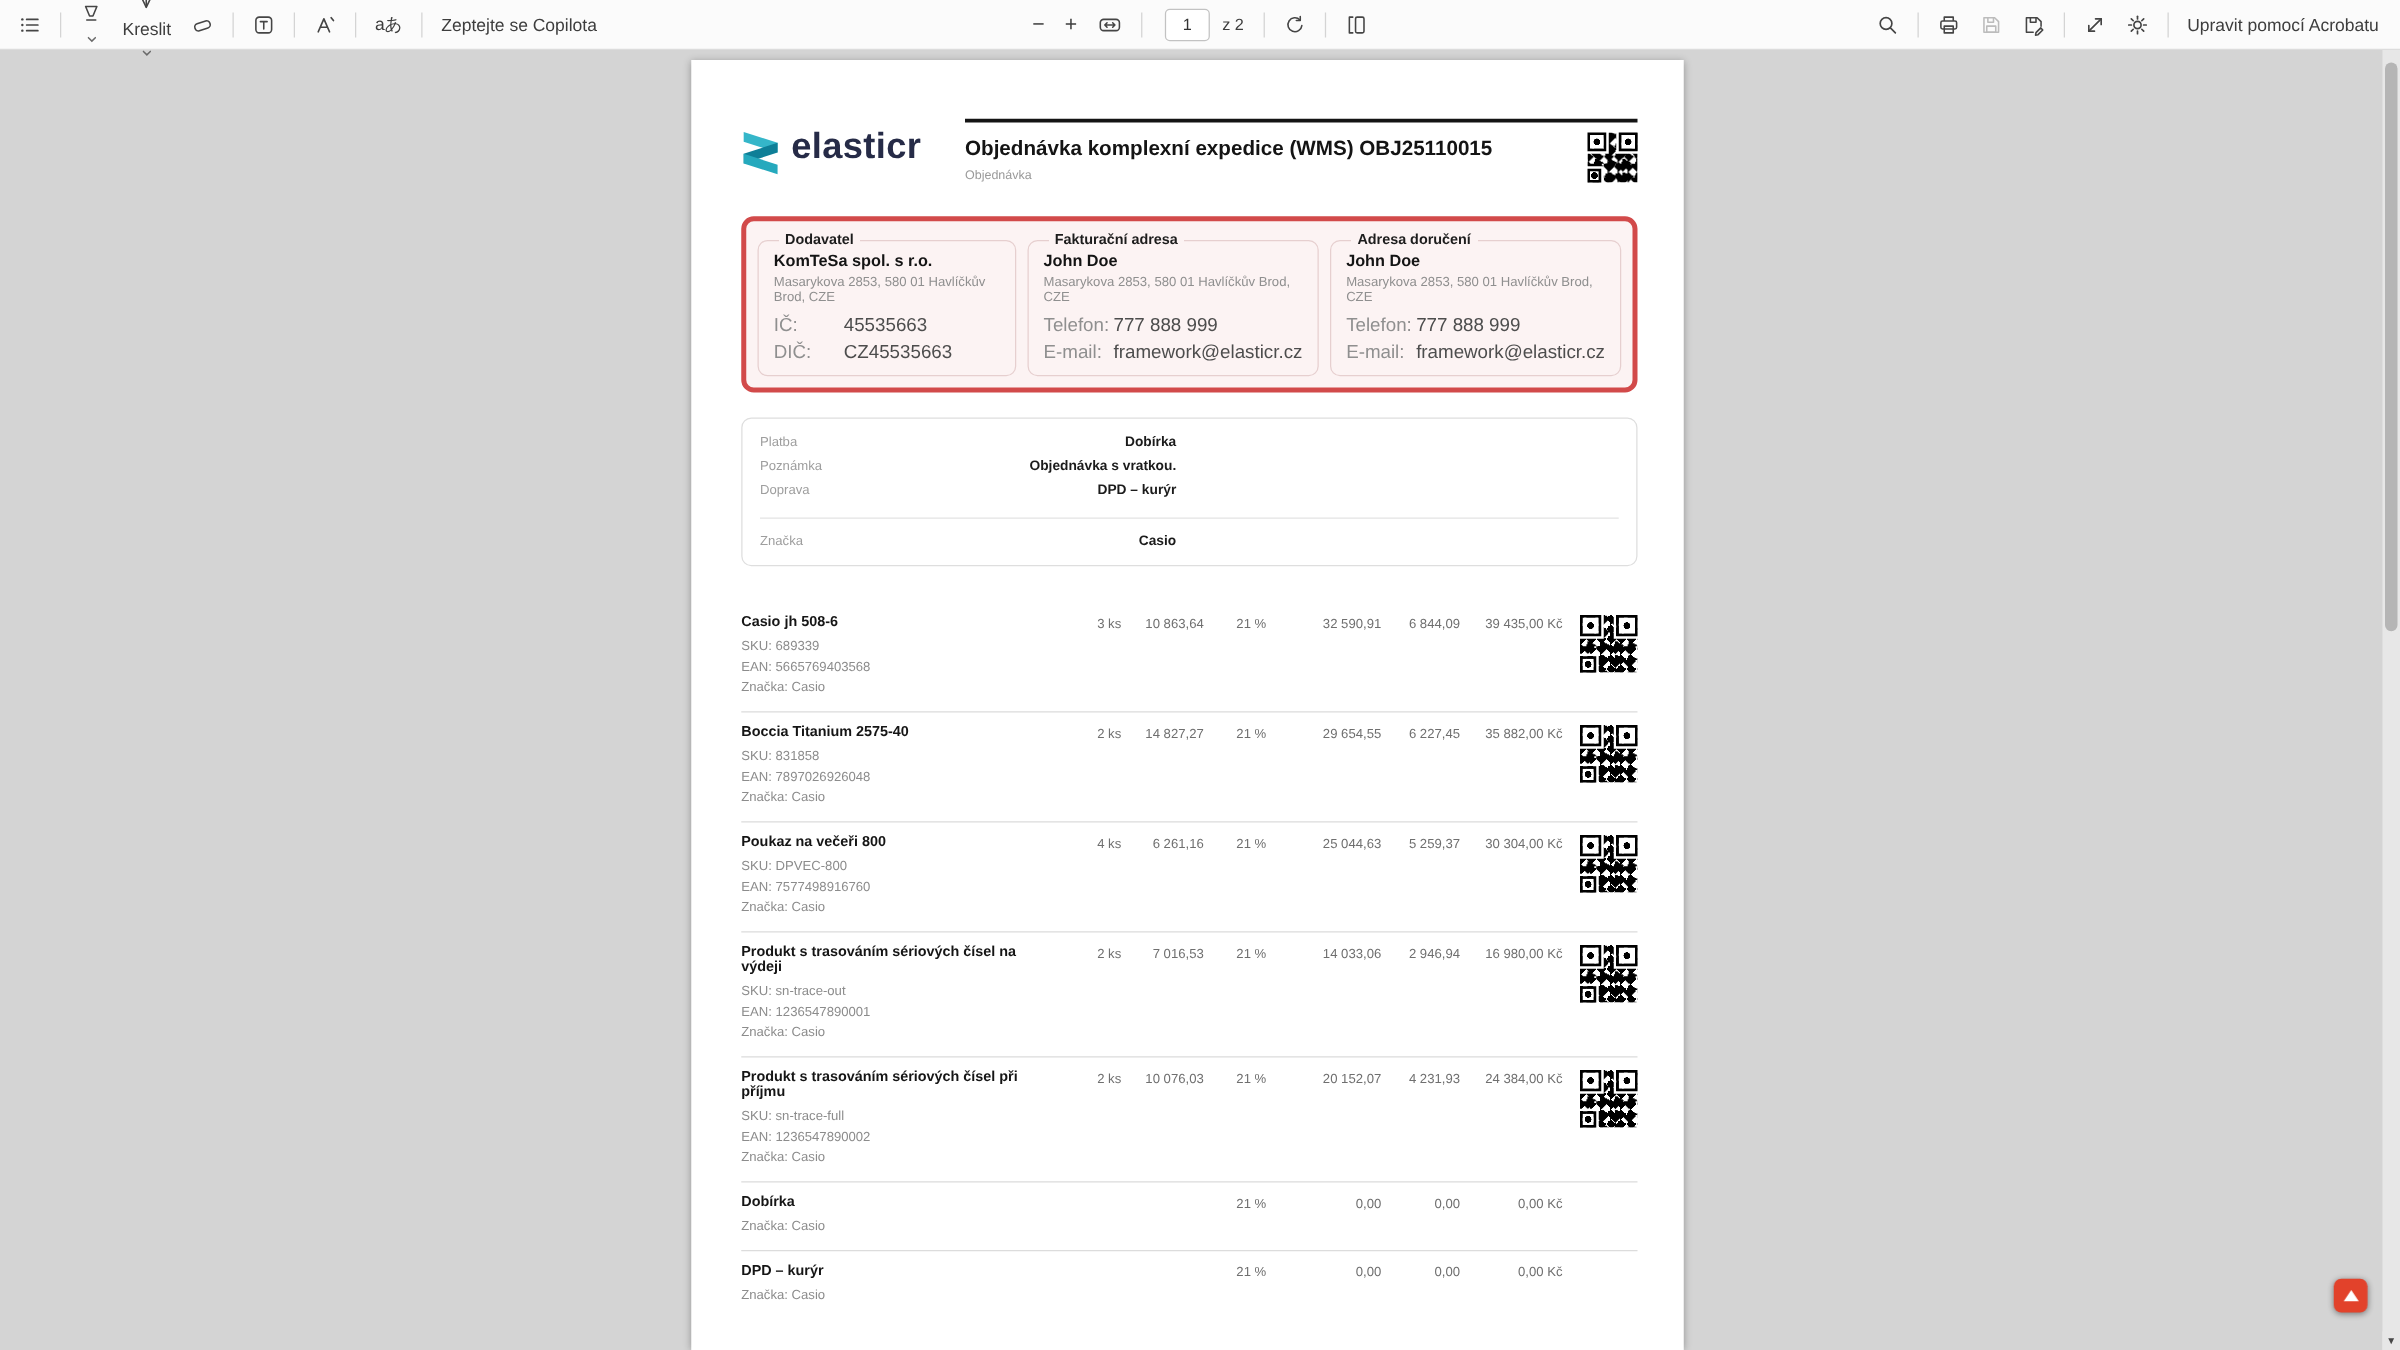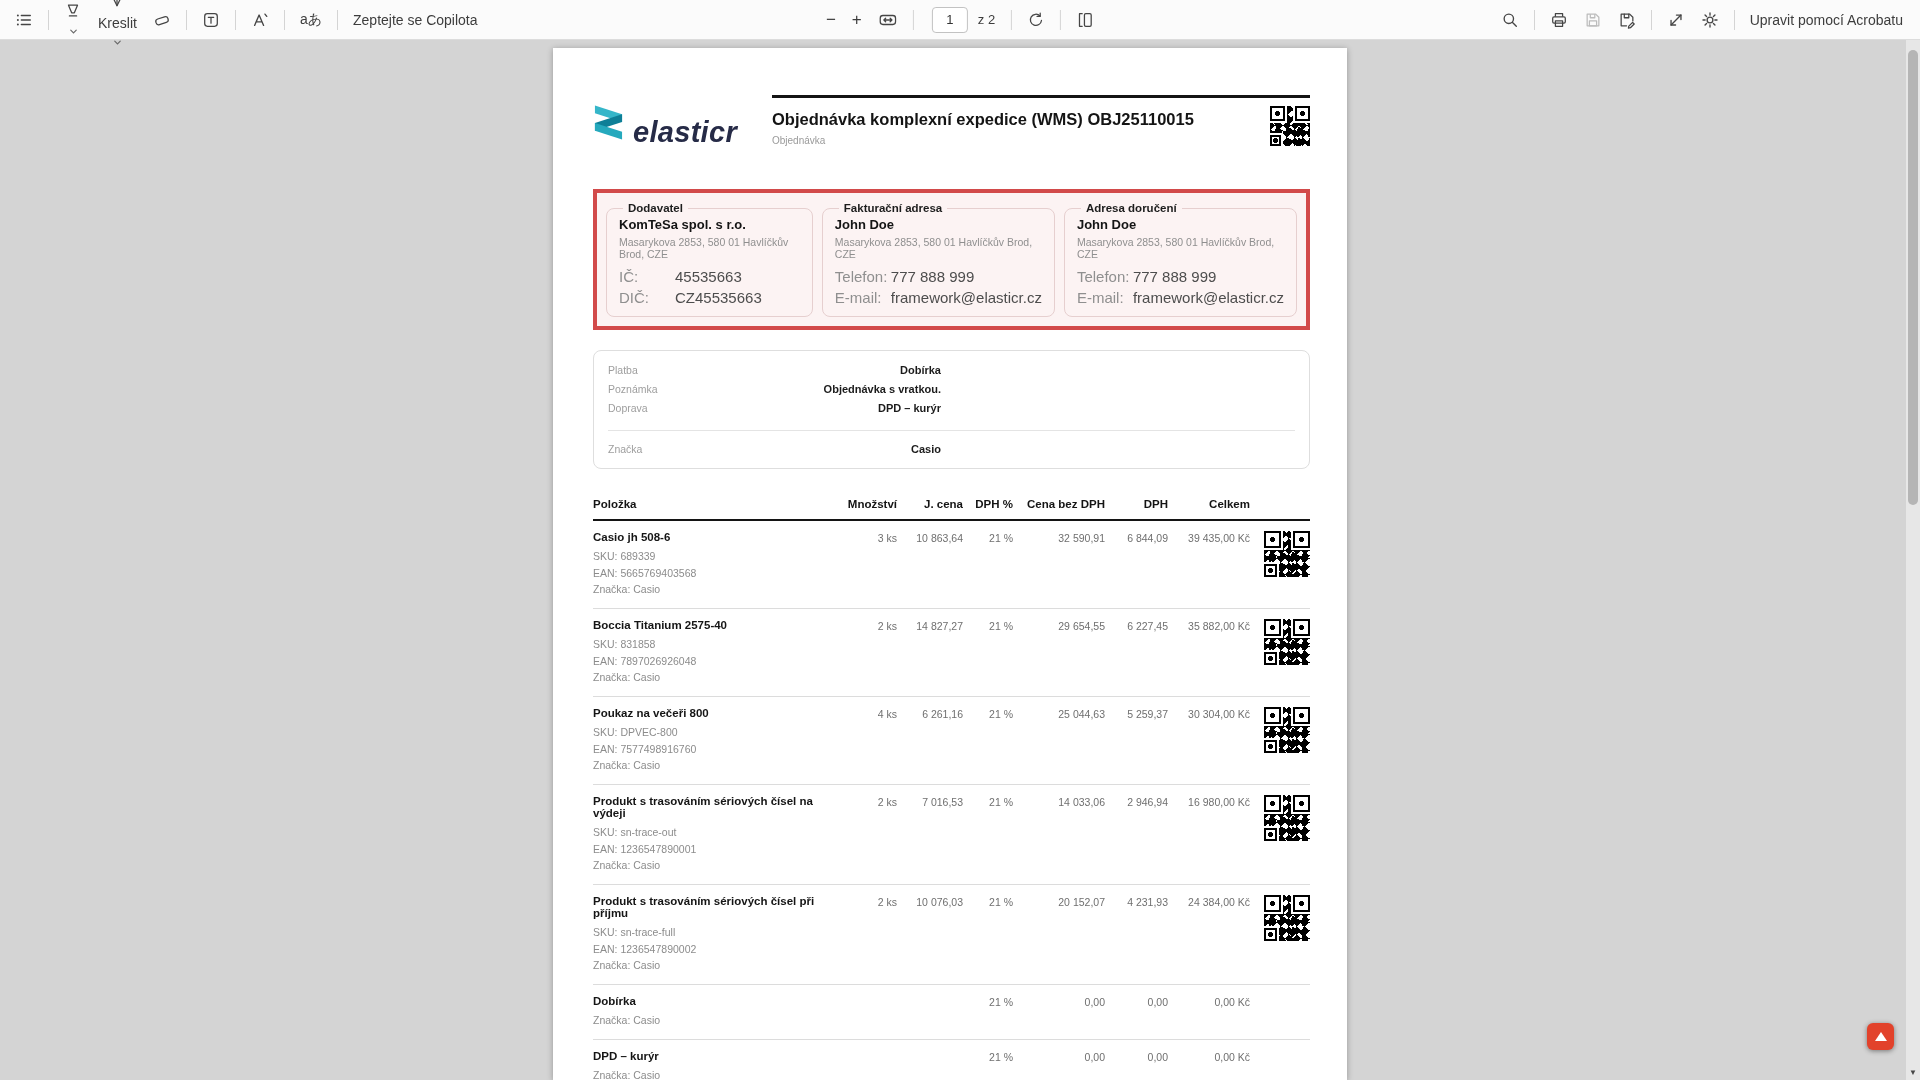--- a/index.html
+++ b/index.html
@@ -38,21 +38,21 @@
 
   
   .fab { position:fixed; right:26px; bottom:30px; width:27px; height:27px; background:#e2422b;
     border:none; border-radius:6px; box-shadow:0 1px 5px rgba(0,0,0,.45); cursor:pointer;
     display:flex; align-items:center; justify-content:center; }
   .fab-tri { width:0; height:0; border-left:6px solid transparent;
     border-right:6px solid transparent; border-bottom:9px solid #ffffff; }
 
   
   .doc-header { display:flex; }
-  .logo-block { width:179px; display:flex; align-items:flex-end; gap:9px; padding-top:6px;font-style:italic; }
+  .logo-block { width:179px; display:flex; align-items:flex-start; gap:9px; padding-top:6px; }
   .logo-text { font-size:29px; color:#262b47; font-weight:600; letter-spacing:.3px; }
   .head-right { flex:1; border-top:3px solid #141414; }
   .hr-row { display:flex; justify-content:space-between; align-items:flex-end; padding-top:8px; }
   .doc-title { font-size:16.5px; font-weight:bold; color:#141414; }
   .doc-subtitle { font-size:10px; color:#9a9a9a; margin-top:6px; }
 
   
   .qr { width:46px; height:46px; position:relative; background:
       conic-gradient(from 45deg at 60% 40%, #000 0 25%, #fff0 0 50%, #000 0 75%, #fff0 0) 0 0/8px 8px,
       conic-gradient(from 120deg at 40% 60%, #000 0 22%, #fff0 0 55%, #000 0 78%, #fff0 0) 2px 3px/11px 11px,
@@ -60,21 +60,21 @@
   .qr::before, .qr::after, .qr > span { content:""; position:absolute; width:13px; height:13px;
     border:2.5px solid #000; background:radial-gradient(circle at 50% 50%, #000 0 2.6px, #fff 2.8px);
     box-shadow:0 0 0 2px #fff; }
   .qr::before { top:0; left:0; }
   .qr::after { top:0; right:0; }
   .qr > span { bottom:0; left:0; }
   .qr.small { width:40px; height:40px; }
   .qr.small::before, .qr.small::after, .qr.small > span { width:11px; height:11px; }
 
   
-  .party-wrap { margin-top:40px; border:4px solid #d24a4a; border-radius:0;
+  .party-wrap { margin-top:23px; border:4px solid #d24a4a; border-radius:10px;
     background:#fcf3f3; padding:9px; display:flex; gap:9px; }
   .party { flex:1; border:1px solid #e6cfcf; border-radius:8px; padding:1px 12px 10px; }
   .party legend { font-weight:bold; font-size:11.5px; color:#1d1d1d; padding:0 5px; margin-left:4px; }
   .p-name { font-size:13px; font-weight:bold; color:#141414; margin:2px 0 4px; }
   .p-addr { font-size:10.5px; color:#8f8f8f; margin-bottom:8px; }
   .p-kv { display:flex; font-size:15px; margin-top:4px; }
   .p-kv .k { width:56px; color:#8f8f8f; }
   .p-kv .v { color:#4d4d4d; }
 
   
@@ -376,30 +376,20 @@
       <div class="i-div"></div>
       <div class="ic-left">
         <div class="i-row" style="margin-bottom:0;">
             <span class="k">Značka</span>
             <span class="v">Casio</span>
           </div>
       </div>
     </div>
 
     <div class="items">
-      <div class="tgrid thead">
-        <div>Položka</div>
-        <div class="hr-num">Množství</div>
-        <div class="hr-num">J. cena</div>
-        <div class="hr-num">DPH %</div>
-        <div class="hr-num">Cena bez DPH</div>
-        <div class="hr-num">DPH</div>
-        <div class="hr-num">Celkem</div>
-        <div></div>
-      </div>
 
       <div class="tgrid trow">
         <div>
           <div class="pname">Casio jh 508-6</div>
           <div class="psub">SKU: 689339</div>
           <div class="psub">EAN: 5665769403568</div>
           <div class="psub">Značka: Casio</div>
         </div>
         <div class="cnum">3 ks</div>
         <div class="cnum">10 863,64</div>

